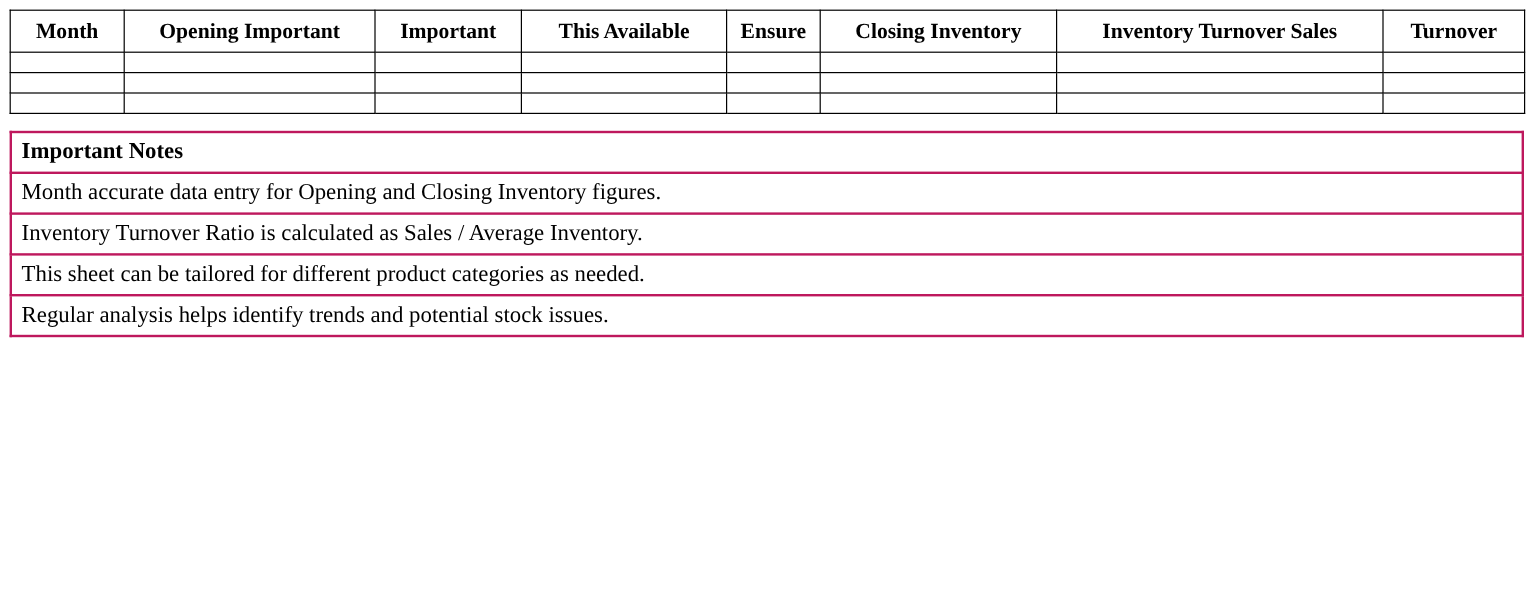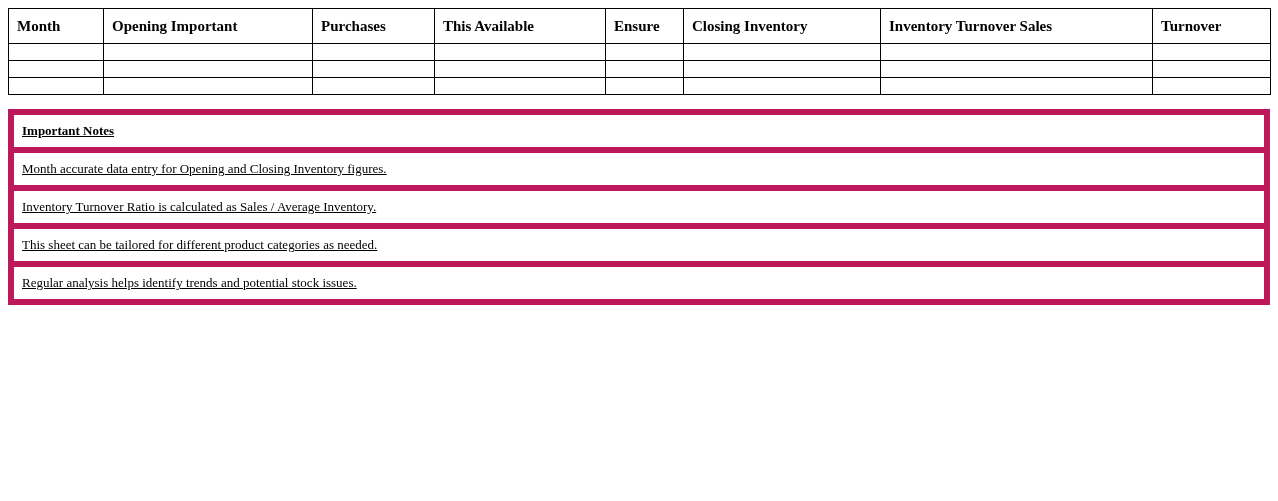--- a/index.html
+++ b/index.html
@@ -20,49 +20,48 @@
   }
   table {
     border-collapse: collapse;
     table-layout: fixed;
     width: 1262px;
   }
   table.inventory-table th,
   table.inventory-table td {
     border: 1px solid #000000;
     padding: 4px 8px;
-    font-size: 15px;
+    font-size: 18px;
     line-height: 19px;
-    text-align: left;
+    text-align: center;
     vertical-align: middle;
     overflow: hidden;
     white-space: nowrap;
   }
   table.inventory-table th {
     font-weight: bold;
     height: 26px;
   }
   table.inventory-table td.empty-cell {
     height: 14px;
     padding: 1px 8px;
   }
   .spacer {
     height: 14px;
   }
   table.notes-table {
     width: 1262px;
   }
   table.notes-table td {
-    border: 6px solid #be185d;
+    border: 2px solid #be185d;
     padding: 6px 8px 7px 8px;
-    font-size: 13px;
+    font-size: 19px;
     line-height: 19px;
     text-align: left;
     vertical-align: middle;
-    text-decoration: underline;
   }
   table.notes-table td.notes-header {
     font-weight: bold;
   }
 </style>
 </head>
 <body>
 
 <div class="page">
 
@@ -74,21 +73,21 @@
       <col style="width:171px">
       <col style="width:78px">
       <col style="width:197px">
       <col style="width:272px">
       <col style="width:118px">
     </colgroup>
     <thead>
       <tr>
         <th>Month</th>
         <th>Opening Important</th>
-        <th>Purchases</th>
+        <th>Important</th>
         <th>This Available</th>
         <th>Ensure</th>
         <th>Closing Inventory</th>
         <th>Inventory Turnover Sales</th>
         <th>Turnover</th>
       </tr>
     </thead>
     <tbody>
       <tr>
         <td class="empty-cell"></td>

